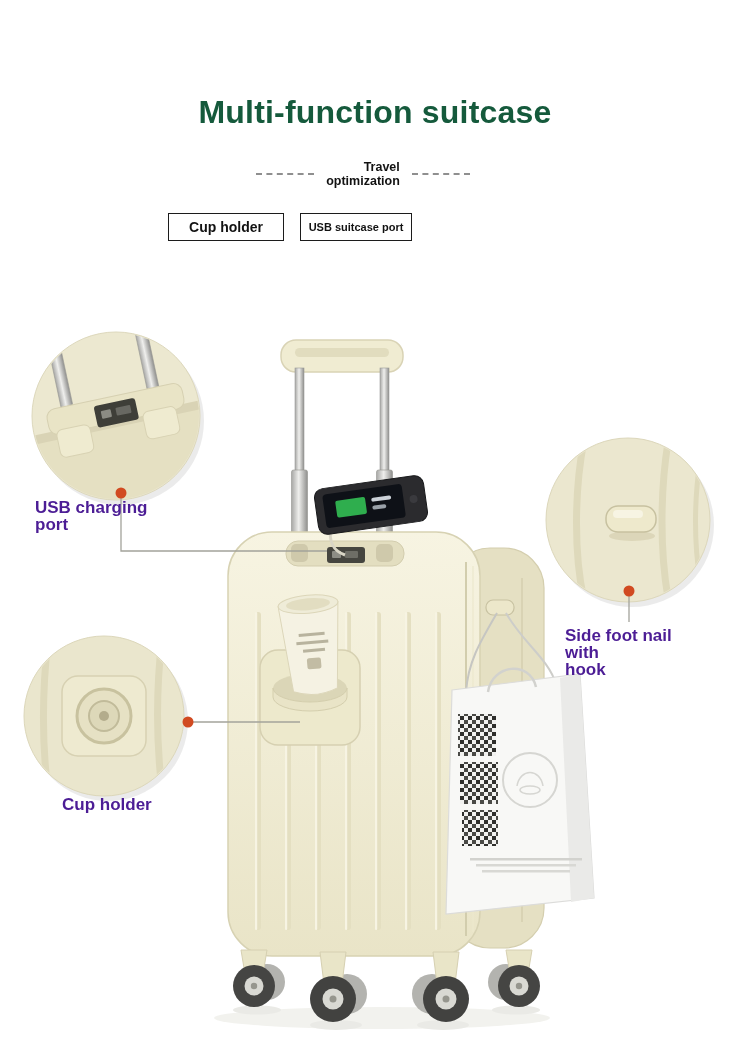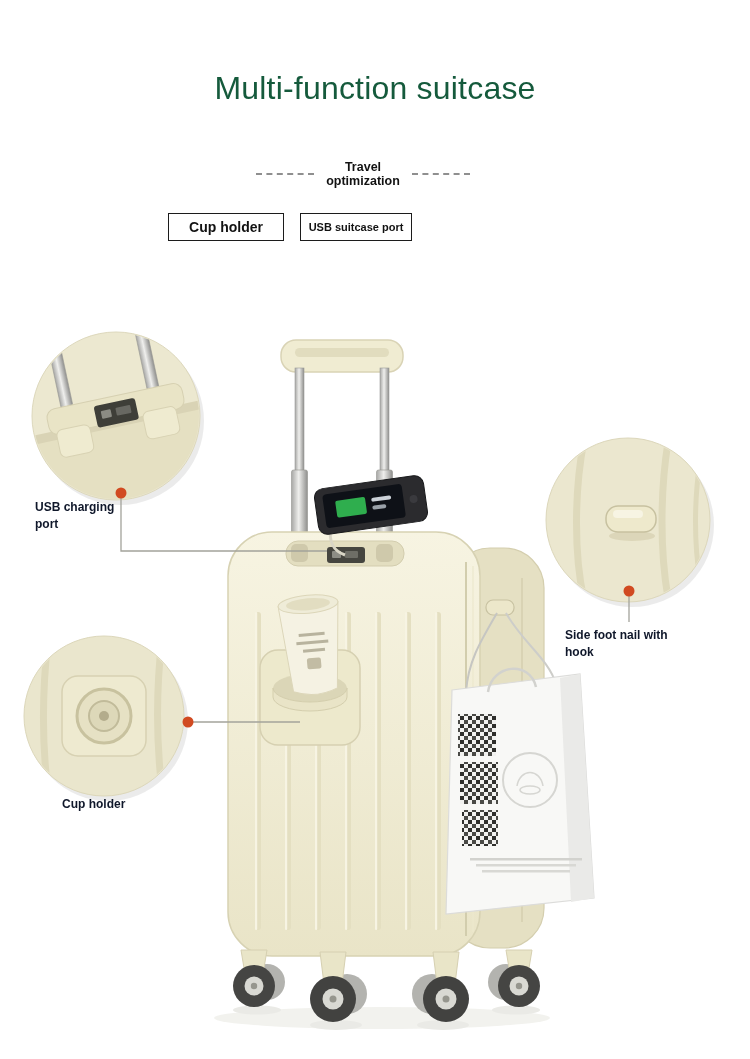--- a/index.html
+++ b/index.html
@@ -1,31 +1,31 @@
 <!DOCTYPE html>
 <html><head>
 <meta charset="utf-8">
 <style>
   *{margin:0;padding:0;box-sizing:border-box}
   html,body{background:#ffffff}
   body{width:750px;height:1059px;font-family:"Liberation Sans",sans-serif}
   .page{position:relative;width:750px;height:1059px;background:#ffffff;overflow:hidden}
   .art{position:absolute;left:0;top:0;z-index:1}
-  .title{position:absolute;top:70px;left:0;width:100%;text-align:center;
-         font-size:32px;font-weight:normal;color:#155a3c;letter-spacing:.2px;z-index:2}
+  .title{position:absolute;top:94px;left:0;width:100%;text-align:center;
+         font-size:32px;font-weight:bold;color:#155a3c;letter-spacing:.2px;z-index:2}
   .tagline{position:absolute;top:160px;left:0;width:100%;display:flex;align-items:center;
            justify-content:center;gap:12px;transform:translateX(-12px);z-index:2}
   .tagline .dash{width:58px;height:0;border-top:2px dashed #8f8f8f}
-  .tagline .text{font-size:12.5px;font-weight:bold;color:#121212;text-align:center;line-height:14px}
+  .tagline .text{font-size:12.5px;font-weight:bold;color:#121212;text-align:right;line-height:14px}
   .feature-box{position:absolute;top:213px;height:28px;border:1.5px solid #1c1c1c;background:#fff;
                display:flex;align-items:center;justify-content:center;font-weight:bold;color:#121212;z-index:2}
   .fb1{left:168px;width:116px;font-size:14px}
   .fb2{left:300px;width:112px;font-size:11px}
   .fb3{left:430px;width:117px;font-size:14px}
-  .callout-label{position:absolute;font-size:12px;font-weight:bold;color:#0f172a;line-height:17px;z-index:2}
+  .callout-label{position:absolute;font-size:17px;font-weight:bold;color:#4c1d95;line-height:17px;z-index:2}
 </style>
 </head>
 <body>
 
 <div class="page">
 
   <h1 class="title">Multi-function suitcase</h1>
 
   <div class="tagline">
     <div class="dash"></div>

